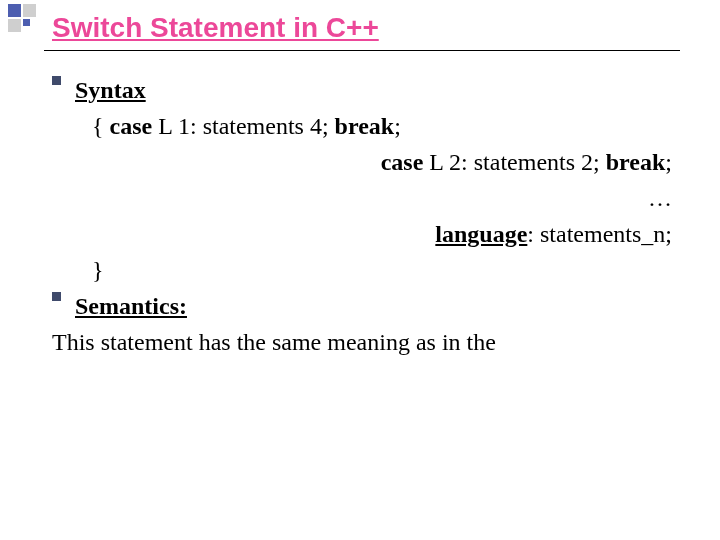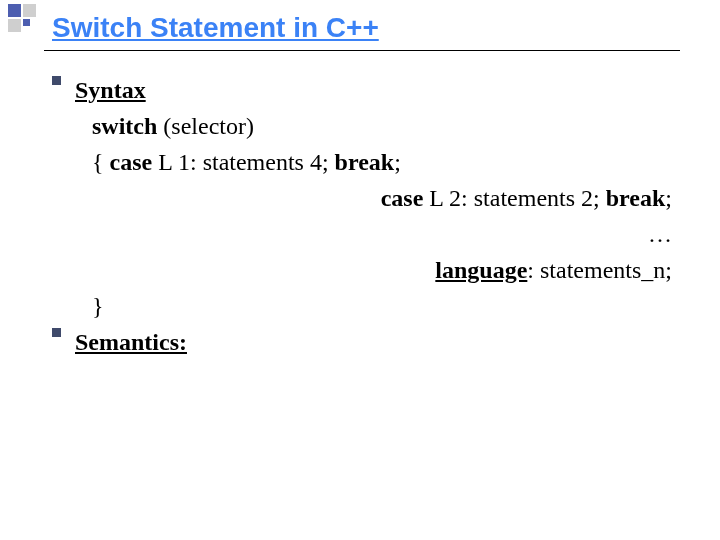--- a/index.html
+++ b/index.html
@@ -31,21 +31,21 @@
     .sq3 { top: 15px; left: 0; width: 13px; height: 13px; background: #cfcfcf; }
     .sq4 { top: 15px; left: 15px; width: 7px; height: 7px; background: #4d5eb0; }
     .title {
       position: absolute;
       top: 12px;
       left: 52px;
       font-family: Arial, Helvetica, sans-serif;
       font-weight: bold;
       font-size: 28px;
       text-decoration: underline;
-      color: #3b82f6;
+      color: #ec4899;
     }
     .title-rule {
       position: absolute;
       top: 50px;
       left: 44px;
       width: 636px;
       height: 1px;
       background: #000;
     }
     .content {
@@ -96,23 +96,20 @@
 <div class="title">Switch Statement in C++</div>
 <div class="title-rule"></div>
 
 <div class="content">
 
   <div class="bullet-row">
     <span class="bullet"></span>
     <span class="bold underline">Syntax</span>
   </div>
 
-  <div class="row ind1">
-    <span class="bold">switch</span><span> (selector)</span>
-  </div>
 
   <div class="row ind1">
     <span>{ </span><span class="bold">case</span><span> L 1: statements 4; </span><span class="bold">break</span><span>;</span>
   </div>
 
   <div class="row ind3">
     <span class="bold">case</span><span> L 2: statements 2; </span><span class="bold">break</span><span>;</span>
   </div>
 
   <div class="row ind3">
@@ -125,14 +122,15 @@
 
   <div class="row ind1">
     <span>}</span>
   </div>
 
   <div class="bullet-row">
     <span class="bullet"></span>
     <span class="bold underline">Semantics:</span>
   </div>
 
+  <div class="row plain-block">This statement has the same meaning as in the</div>
 
 </div>
 
 </body></html>

